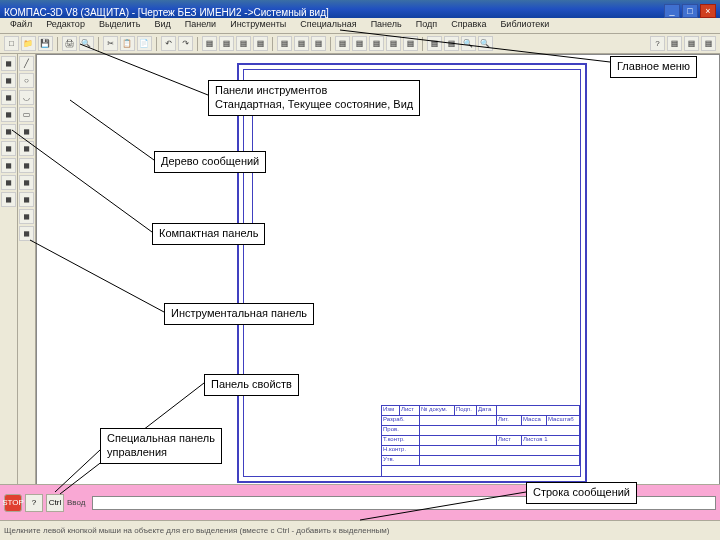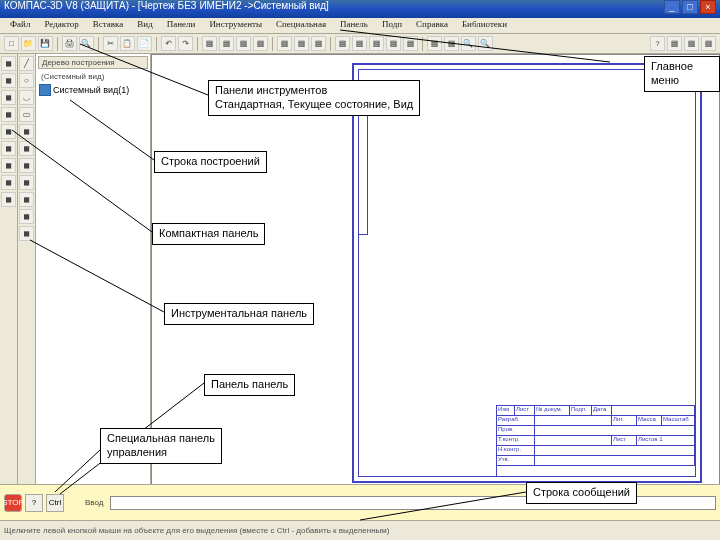--- a/index.html
+++ b/index.html
@@ -1,22 +1,22 @@
 <!DOCTYPE html>
 <html><head>
 <meta charset="utf-8">
 <style>
   * { box-sizing: border-box; margin: 0; padding: 0; }
   body { width: 720px; height: 540px; font-family: Tahoma, Arial, sans-serif; font-size: 10px; background: #ece9d8; overflow: hidden; position: relative; }
-  .titlebar { height: 18px; background: linear-gradient(to bottom, #3a6ea5, #2050c0, #1040a0); color: #fff; display: flex; align-items: flex-start; padding: 0 4px; justify-content: space-between; }
+  .titlebar { height: 18px; background: linear-gradient(to bottom, #3a6ea5, #2050c0, #1040a0); color: #fff; display: flex; align-items: flex-end; padding: 0 4px; justify-content: space-between; }
   .title-text { font-size: 10px; white-space: nowrap; overflow: hidden; }
   .win-btns { display: flex; gap: 2px; }
   .win-btn { width: 16px; height: 14px; background: #d04020; border: 1px solid #a02010; color: #fff; font-size: 9px; display: flex; align-items: center; justify-content: center; cursor: pointer; }
   .win-btn.min, .win-btn.max { background: #4070d0; border-color: #3050a0; }
-  .menubar { height: 16px; background: #ece9d8; border-bottom: 1px solid #aca899; display: flex; padding: 0 4px; gap: 2px; font-family: Liberation Serif, serif; }
+  .menubar { height: 16px; background: #ece9d8; border-bottom: 1px solid #aca899; display: flex; padding: 0 4px; gap: 2px; }
   .menu-item { padding: 1px 6px; font-size: 9px; color: #222; cursor: pointer; }
   .toolbar { height: 20px; background: #ece9d8; border-bottom: 1px solid #aca899; display: flex; align-items: center; padding: 1px 4px; gap: 2px; }
   .tb-btn { width: 15px; height: 15px; background: #f0f0e8; border: 1px solid #ccc; cursor: pointer; display: flex; align-items: center; justify-content: center; font-size: 8px; color: #444; }
   .tb-sep { width: 1px; height: 14px; background: #aca899; margin: 0 2px; }
   .main-area { position: absolute; top: 54px; left: 0; right: 0; bottom: 20px; display: flex; }
   .left-toolbox { width: 18px; background: #ece9d8; border-right: 1px solid #aca899; display: flex; flex-direction: column; padding: 2px 1px; gap: 2px; }
   .left-toolbox2 { width: 18px; background: #ece9d8; border-right: 1px solid #aca899; display: flex; flex-direction: column; padding: 2px 1px; gap: 2px; }
   .tool-btn { width: 15px; height: 15px; background: #f0f0e8; border: 1px solid #ccc; cursor: pointer; font-size: 8px; color: #444; display: flex; align-items: center; justify-content: center; }
   .tree-panel { width: 115px; background: #fff; border-right: 1px solid #aca899; padding: 2px; font-size: 9px; }
   .tree-header { background: #ece9d8; border: 1px solid #aca899; padding: 1px 3px; margin-bottom: 2px; font-size: 8px; color: #444; }
@@ -24,42 +24,42 @@
   .tree-item { display: flex; align-items: center; gap: 2px; padding: 1px; }
   .tree-icon { width: 12px; height: 12px; background: #4080c0; border: 1px solid #2060a0; }
   .drawing-area { flex: 1; background: #fff; position: relative; overflow: hidden; border: 1px solid #888; }
   .drawing-frame { position: absolute; top: 8px; left: 200px; width: 350px; height: 420px; border: 2px solid #4040c0; background: #fff; }
   .drawing-inner { position: absolute; top: 4px; left: 4px; right: 4px; bottom: 4px; border: 1px solid #4040c0; }
   .title-block { position: absolute; bottom: 4px; right: 4px; width: 200px; height: 72px; border: 1px solid #4040c0; font-size: 6px; color: #4040c0; }
   .title-block-row { border-bottom: 1px solid #4040c0; height: 10px; display: flex; }
   .title-block-cell { border-right: 1px solid #4040c0; padding: 0 1px; white-space: nowrap; overflow: hidden; }
   .side-stamp { position: absolute; left: 4px; top: 50px; width: 10px; height: 120px; border: 1px solid #4040c0; font-size: 5px; color: #4040c0; writing-mode: vertical-rl; }
   .statusbar { position: absolute; bottom: 0; left: 0; right: 0; height: 20px; background: #ece9d8; border-top: 1px solid #aca899; display: flex; align-items: center; padding: 0 4px; font-size: 8px; color: #555; text-align: center; }
-  .prop-panel { position: absolute; bottom: 20px; left: 0; right: 0; height: 36px; background: #fef9c3; border-top: 1px solid #aca899; display: flex; align-items: center; padding: 2px 4px; gap: 3px; }
+  .prop-panel { position: absolute; bottom: 20px; left: 0; right: 0; height: 36px; background: #f9a8d4; border-top: 1px solid #aca899; display: flex; align-items: center; padding: 2px 4px; gap: 3px; }
   .prop-btn { width: 18px; height: 18px; border: 1px solid #aca899; background: #f0f0e8; cursor: pointer; font-size: 8px; display: flex; align-items: center; justify-content: center; }
   .prop-stop { background: #e04030; color: #fff; border-radius: 3px; }
   .callout { position: absolute; background: #fff; border: 1px solid #000; padding: 3px 6px; font-size: 11px; line-height: 1.25; z-index: 10; font-family: Arial, sans-serif; }
   .callout-line { position: absolute; stroke: #000; stroke-width: 1; fill: none; z-index: 5; pointer-events: none; }
 </style>
 </head>
 <body>
 
 <div class="titlebar">
   <span class="title-text">КОМПАС-3D V8 (ЗАЩИТА) - [Чертеж БЕЗ ИМЕНИ2 -&gt;Системный вид]</span>
   <div class="win-btns">
     <div class="win-btn min">_</div>
     <div class="win-btn max">□</div>
     <div class="win-btn">×</div>
   </div>
 </div>
 
 <div class="menubar">
   <span class="menu-item">Файл</span>
   <span class="menu-item">Редактор</span>
-  <span class="menu-item">Вставка</span>
+  <span class="menu-item">Выделить</span>
   <span class="menu-item">Вид</span>
   <span class="menu-item">Панели</span>
   <span class="menu-item">Инструменты</span>
   <span class="menu-item">Специальная</span>
   <span class="menu-item">Панель</span>
   <span class="menu-item">Подп</span>
   <span class="menu-item">Справка</span>
   <span class="menu-item">Библиотеки</span>
 </div>
 
@@ -122,28 +122,20 @@
     <div class="tool-btn">◡</div>
     <div class="tool-btn">▭</div>
     <div class="tool-btn">◼</div>
     <div class="tool-btn">◼</div>
     <div class="tool-btn">◼</div>
     <div class="tool-btn">◼</div>
     <div class="tool-btn">◼</div>
     <div class="tool-btn">◼</div>
     <div class="tool-btn">◼</div>
   </div>
-  <div class="tree-panel">
-    <div class="tree-header">Дерево построения</div>
-    <div class="tree-header2">(Системный вид)</div>
-    <div class="tree-item">
-      <span class="tree-icon"></span>
-      <span>Системный вид(1)</span>
-    </div>
-  </div>
   <div class="drawing-area">
     <div class="drawing-frame">
       <div class="drawing-inner"></div>
       <div class="side-stamp"></div>
       <div class="title-block">
         <div class="title-block-row">
           <div class="title-block-cell" style="width:18px">Изм</div>
           <div class="title-block-cell" style="width:20px">Лист</div>
           <div class="title-block-cell" style="width:35px">№ докум.</div>
           <div class="title-block-cell" style="width:22px">Подп.</div>
@@ -177,35 +169,35 @@
         </div>
       </div>
     </div>
   </div>
 </div>
 
 <div class="prop-panel">
   <div class="prop-btn prop-stop">STOP</div>
   <div class="prop-btn">?</div>
   <div class="prop-btn">Ctrl</div>
-  <div style="margin-left:18px;font-size:8px;color:#444">Ввод</div>
+  <div style="margin-left:0;font-size:8px;color:#444">Ввод</div>
   <div style="flex:1;height:14px;border:1px solid #888;background:#fff;margin-left:4px"></div>
 </div>
 
 <div class="statusbar">
   <span>Щелкните левой кнопкой мыши на объекте для его выделения (вместе с Ctrl - добавить к выделенным)</span>
 </div>
 
-<div class="callout" style="top:56px;left:644px">Главное меню</div>
+<div class="callout" style="top:56px;left:610px">Главное меню</div>
 <div class="callout" style="top:80px;left:208px;white-space:pre-line">Панели инструментов
 Стандартная, Текущее состояние, Вид</div>
-<div class="callout" style="top:151px;left:154px">Строка построений</div>
+<div class="callout" style="top:151px;left:154px">Дерево сообщений</div>
 <div class="callout" style="top:223px;left:152px">Компактная панель</div>
 <div class="callout" style="top:303px;left:164px">Инструментальная панель</div>
-<div class="callout" style="top:374px;left:204px">Панель панель</div>
+<div class="callout" style="top:374px;left:204px">Панель свойств</div>
 <div class="callout" style="top:428px;left:100px;white-space:pre-line">Специальная панель
 управления</div>
 <div class="callout" style="top:482px;left:526px">Строка сообщений</div>
 
 <svg class="callout-line" style="position:absolute;top:0;left:0;width:720px;height:540px;pointer-events:none">
   <line x1="610" y1="62" x2="340" y2="30"></line>
   <line x1="208" y1="95" x2="80" y2="44"></line>
   <line x1="154" y1="160" x2="70" y2="100"></line>
   <line x1="152" y1="232" x2="12" y2="130"></line>
   <line x1="164" y1="312" x2="30" y2="240"></line>

